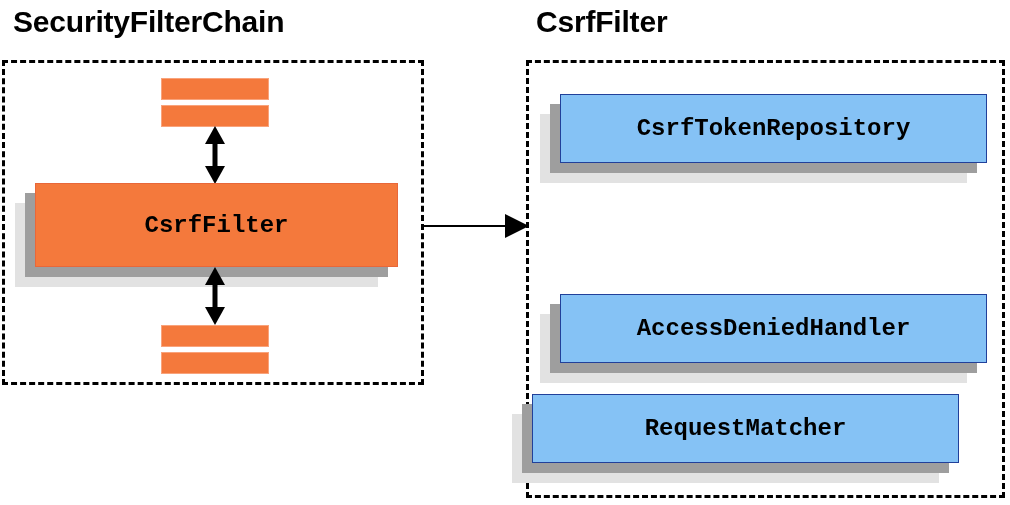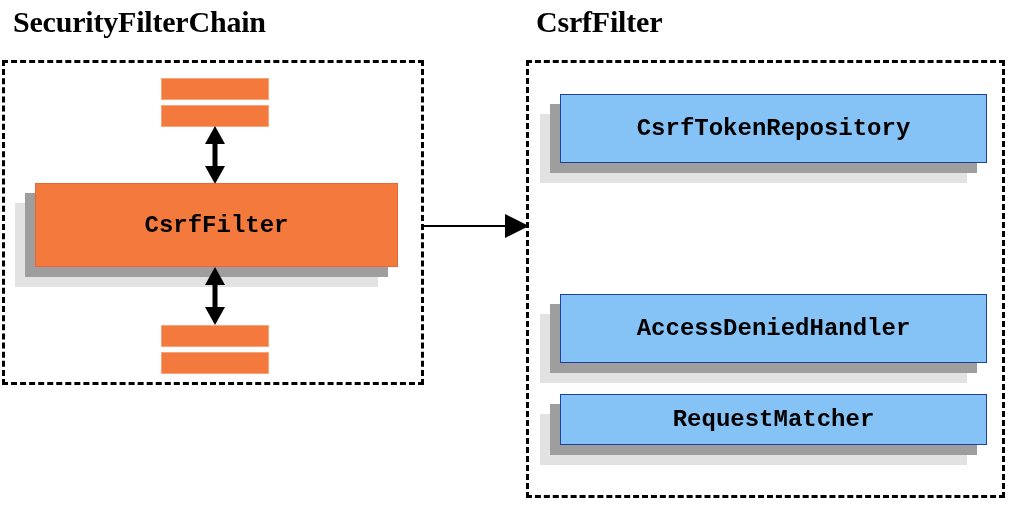--- a/index.html
+++ b/index.html
@@ -14,21 +14,21 @@
     position: relative;
     width: 1010px;
     height: 505px;
     background: #ffffff;
     overflow: hidden;
   }
 
   
   .panel-title {
     position: absolute;
-    font-family: Liberation Serif, serif;
+    font-family: Liberation Sans, sans-serif;
     font-weight: bold;
     font-size: 30px;
     line-height: 30px;
     color: #000000;
     white-space: nowrap;
     letter-spacing: -0.2px;
   }
   #title-left  { left: 13px;  top: 7px; }
   #title-right { left: 536px; top: 7px; }
 
@@ -165,19 +165,19 @@
     <div class="face">CsrfTokenRepository</div>
   </div>
 
 
   <div class="stack blue" style="left:560px; top:294px; width:427px; height:69px;">
     <div class="shadow-far"></div>
     <div class="shadow-near"></div>
     <div class="face">AccessDeniedHandler</div>
   </div>
 
-  <div class="stack blue" style="left:560px; top:394px; width:427px; height:51px;">
+  <div class="stack blue" style="left:532px; top:394px; width:427px; height:69px;">
     <div class="shadow-far"></div>
     <div class="shadow-near"></div>
     <div class="face">RequestMatcher</div>
   </div>
 
 </div>
 
 </body></html>

